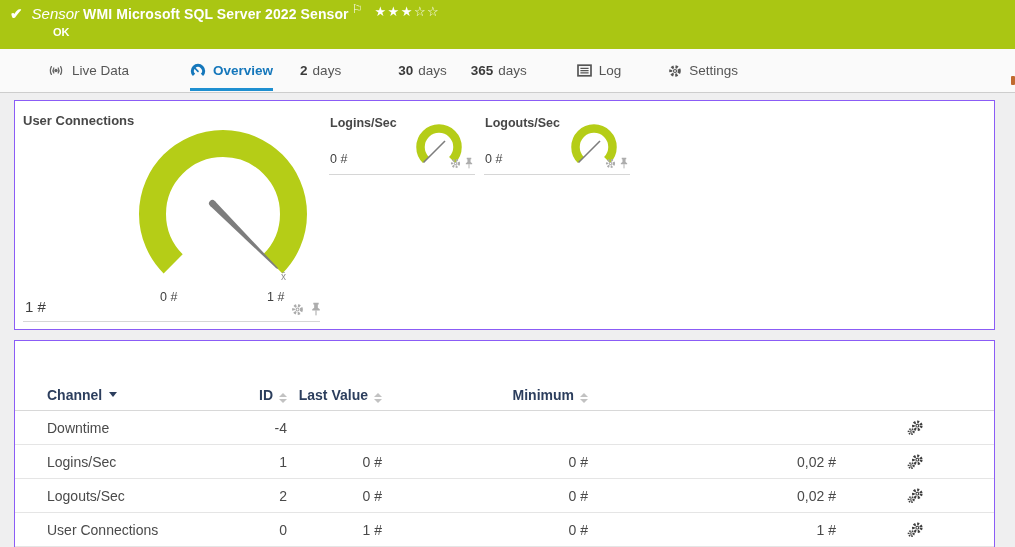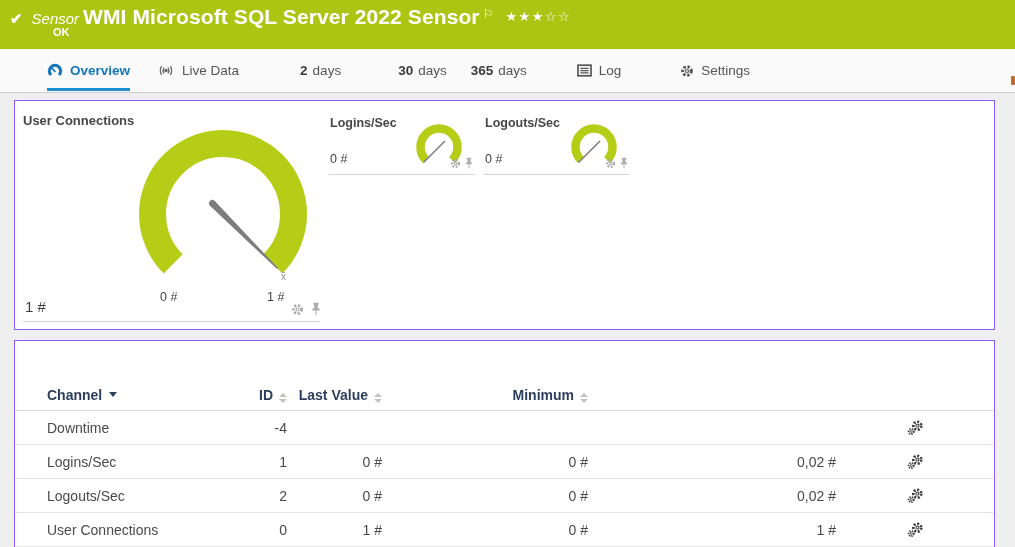--- a/index.html
+++ b/index.html
@@ -6,21 +6,21 @@
   body{
     width:1015px;height:547px;position:relative;overflow:hidden;
     background:#efeff0;font-family:"Liberation Sans",sans-serif;
     -webkit-font-smoothing:antialiased;
   }
   
   .topbar{position:absolute;top:0;left:0;width:1015px;height:49px;background:#aac613;color:#fff;}
   .topbar-row{display:flex;align-items:baseline;padding:5px 0 0 10px;white-space:nowrap;}
   .chk{font-size:15px;font-weight:bold;margin-right:9px;}
   .kind{font-size:15px;font-style:italic;margin-right:4px;}
-  .sensor-title{font-size:21px;font-weight:bold;letter-spacing:.1px;}
+  .sensor-title{font-size:14px;font-weight:bold;letter-spacing:.1px;}
   .flag{font-size:12px;position:relative;top:-6px;margin-left:3px;}
   .stars{font-size:13px;letter-spacing:1.5px;margin-left:12px;position:relative;top:-3px;cursor:pointer;}
   .okstatus{position:absolute;left:53px;top:26px;font-size:11px;font-weight:bold;}
   
   .tabbar{position:absolute;top:49px;left:0;width:1015px;height:44px;background:#fafafa;
           border-bottom:1px solid #cdcdcd;display:flex;align-items:center;padding-left:47px;box-sizing:border-box;}
   .tab{display:flex;align-items:center;height:100%;position:relative;font-size:13.5px;color:#555;cursor:pointer;}
   .tab .ticon{display:flex;align-items:center;margin-right:7px;}
   .tab .num{font-weight:bold;color:#3a3a3a;margin-right:5px;}
   .tab.active{color:#1577bb;font-weight:bold;}
@@ -60,51 +60,51 @@
     <span class="chk">✔</span>
     <span class="kind">Sensor</span>
     <span class="sensor-title">WMI Microsoft SQL Server 2022 Sensor</span>
     <span class="flag">⚐</span>
     <span class="stars"><span>★★★</span><span>☆☆</span></span>
   </div>
   <div class="okstatus">OK</div>
 </div>
 
 <div class="tabbar">
+  <div class="tab" style="margin-right:61px">
+    <span class="ticon">
+      <svg width="18" height="13" viewBox="0 0 18 13">
+          <circle cx="9" cy="6.5" r="1.7" fill="#666"></circle>
+          <path d="M6.8 4 Q5.2 6.5 6.8 9 M4.4 2.6 Q2.2 6.5 4.4 10.4 M11.2 4 Q12.8 6.5 11.2 9 M13.6 2.6 Q15.8 6.5 13.6 10.4" fill="none" stroke="#666" stroke-width="1.3" stroke-linecap="round"></path>
+        </svg>
+    </span>
+    <span>Live Data</span>
+  </div>
   <div class="tab active" style="margin-right:27px">
     <span class="ticon">
       <svg width="16" height="16" viewBox="0 0 16 16">
           <path d="M4.04 11.96 A5.6 5.6 0 1 1 11.96 11.96" fill="none" stroke="#1577bb" stroke-width="3.2"></path>
           <path d="M8 8.4 L4.8 5" stroke="#1577bb" stroke-width="1.7" stroke-linecap="round"></path>
         </svg>
     </span>
     <span>Overview</span>
   </div>
-  <div class="tab" style="margin-right:61px">
-    <span class="ticon">
-      <svg width="18" height="13" viewBox="0 0 18 13">
-          <circle cx="9" cy="6.5" r="1.7" fill="#666"></circle>
-          <path d="M6.8 4 Q5.2 6.5 6.8 9 M4.4 2.6 Q2.2 6.5 4.4 10.4 M11.2 4 Q12.8 6.5 11.2 9 M13.6 2.6 Q15.8 6.5 13.6 10.4" fill="none" stroke="#666" stroke-width="1.3" stroke-linecap="round"></path>
-        </svg>
-    </span>
-    <span>Live Data</span>
-  </div>
   <div class="tab" style="margin-right:57px">
     <span class="num">2</span>
     <span>days</span>
   </div>
   <div class="tab" style="margin-right:24px">
     <span class="num">30</span>
     <span>days</span>
   </div>
   <div class="tab" style="margin-right:50px">
     <span class="num">365</span>
     <span>days</span>
   </div>
-  <div class="tab" style="margin-right:59px">
+  <div class="tab" style="margin-right:47px">
     <span class="ticon">
       <svg width="15" height="13" viewBox="0 0 15 13">
           <rect x="1" y="1.2" width="13" height="10.6" fill="none" stroke="#555" stroke-width="1.7"></rect>
           <path d="M3.4 4.4h8.2M3.4 6.6h8.2M3.4 8.8h8.2" stroke="#555" stroke-width="1.2"></path>
         </svg>
     </span>
     <span>Log</span>
   </div>
   <div class="tab">
     <span class="ticon">

